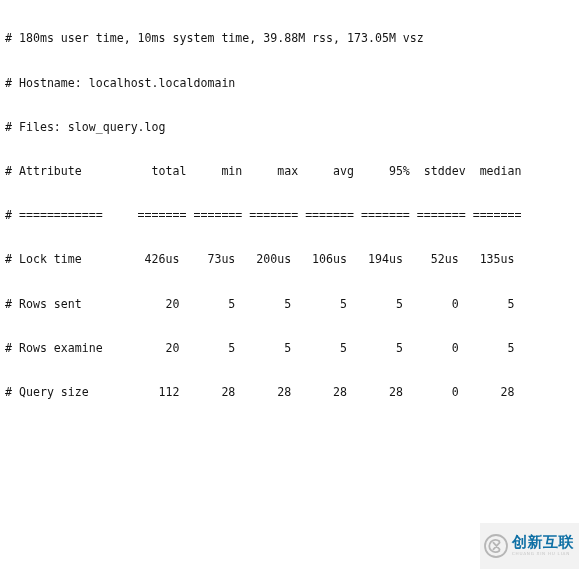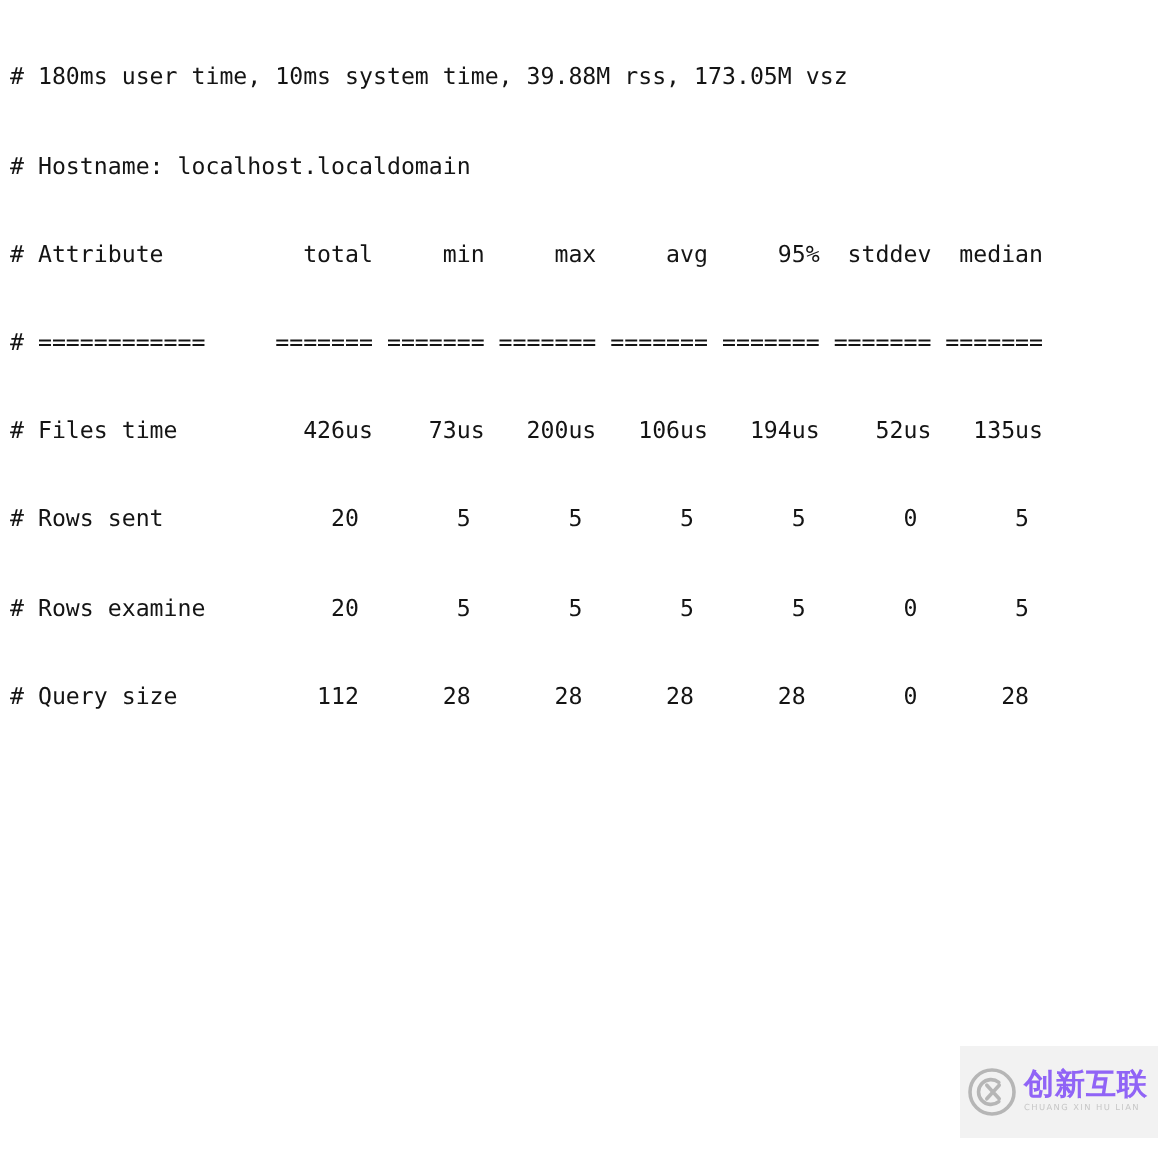--- a/index.html
+++ b/index.html
@@ -59,40 +59,41 @@
   #watermark .wm-text-wrap {
     display: flex;
     flex-direction: column;
     justify-content: center;
     line-height: 1;
   }
   #watermark .wm-cn {
     font-family: "DejaVu Sans", "Liberation Sans", sans-serif;
     font-size: 15px;
     font-weight: 700;
-    color: #8b5cf6;
+    color: #0369a1;
     letter-spacing: 0.5px;
   }
   #watermark .wm-en {
     font-family: "DejaVu Sans", "Liberation Sans", sans-serif;
     font-size: 4.2px;
     color: #c4c4c4;
     letter-spacing: 0.7px;
     margin-top: 2px;
   }
 </style>
 </head>
 <body>
 
 <div id="terminal-output">
   <span class="line"># 180ms user time, 10ms system time, 39.88M rss, 173.05M vsz</span>
   <span class="line"># Hostname: localhost.localdomain</span>
+  <span class="line"># Files: slow_query.log</span>
   <span class="line"># Attribute          total     min     max     avg     95%  stddev  median</span>
   <span class="line"># ============     ======= ======= ======= ======= ======= ======= =======</span>
-  <span class="line"># Files time         426us    73us   200us   106us   194us    52us   135us</span>
+  <span class="line"># Lock time         426us    73us   200us   106us   194us    52us   135us</span>
   <span class="line"># Rows sent            20       5       5       5       5       0       5</span>
   <span class="line"># Rows examine         20       5       5       5       5       0       5</span>
   <span class="line"># Query size          112      28      28      28      28       0      28</span>
   
   
   
   
   
   
   

